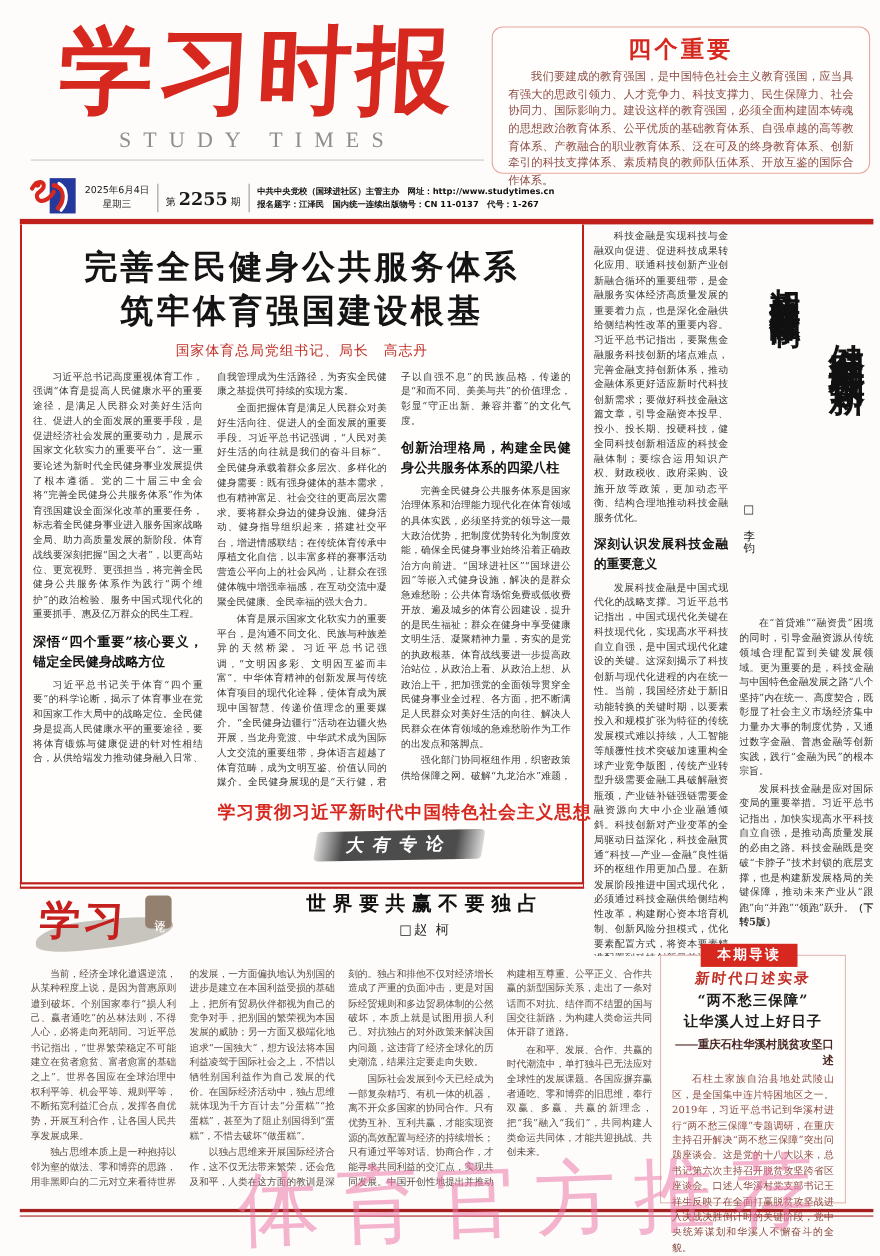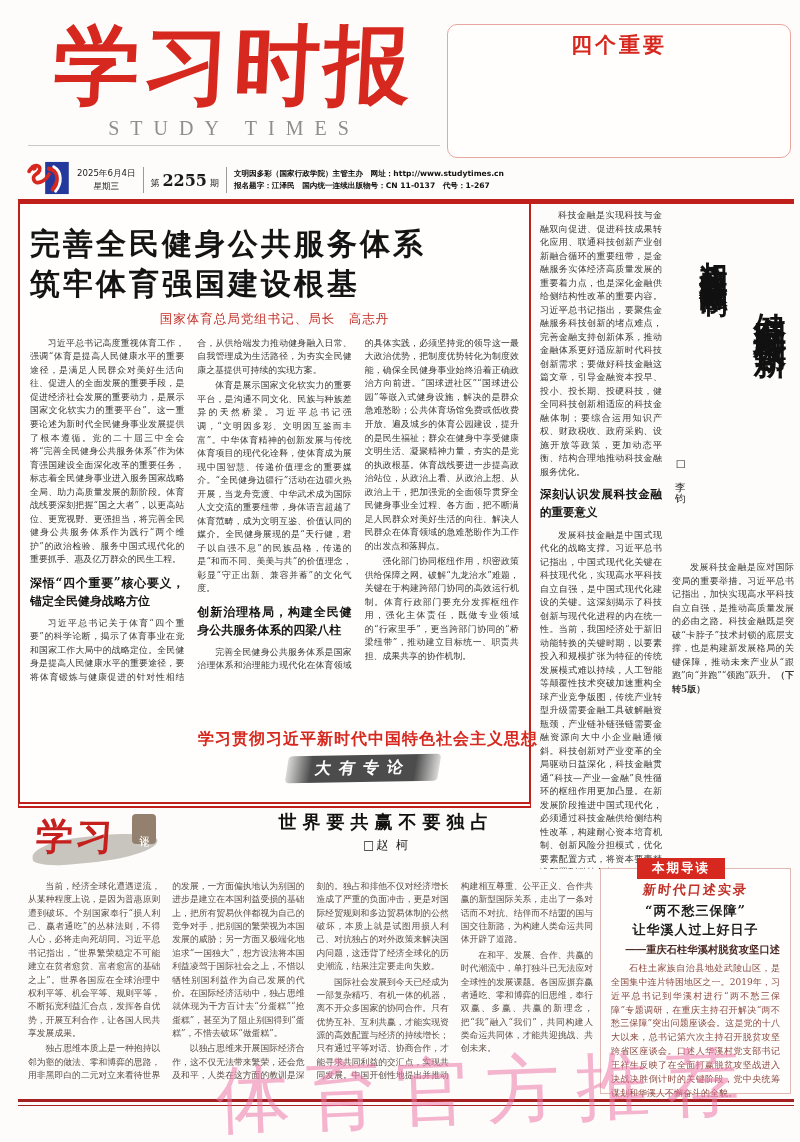--- a/index.html
+++ b/index.html
@@ -25,21 +25,21 @@
   .issue b{font-size:16px;font-family:"DejaVu Serif",serif;}
   .pub-block{font-size:7.6px;line-height:1.6;color:#111;white-space:nowrap;font-weight:bold;}
   
   .red-rule{position:absolute;left:18px;top:199px;width:776px;height:5px;background:#c0201c;}
   .bottom-rule{position:absolute;left:18px;top:1099px;width:776px;height:3px;
                border-top:3px solid #a52020;border-bottom:1px solid #a52020;}
   
   .main-article{position:absolute;left:18px;top:204px;width:513px;height:604px;box-sizing:border-box;
                 border:2px solid #c0201c;border-top:none;border-bottom:6px double #c0201c;
                 background:#fffefd;padding:4px 10px;}
-  .main-headline{margin:16px 0 2px;text-align:left;font-size:30px;font-weight:bold;color:#141414;
+  .main-headline{margin:16px 0 2px;text-align:center;font-size:30px;font-weight:bold;color:#141414;
                  letter-spacing:3px;line-height:1.33;}
   .byline{text-align:center;color:#c03028;font-size:12.5px;margin:7px 0 9px;letter-spacing:1px;}
   .main-body{height:386px;overflow:hidden;column-count:3;column-gap:13px;font-size:8.9px;line-height:1.52;
              text-align:justify;color:#373737;}
   .main-body p{margin:0 0 2px;text-indent:2em;}
   .inbody-h{font-size:12px;font-weight:bold;color:#141414;line-height:1.5;margin:7px 0;text-indent:0;
             text-align:justify;}
   .cont-mark{font-weight:bold;}
   .banner{margin:6px 0 0 168px;width:330px;text-align:center;}
   .banner-line{color:#d6281e;font-size:16px;font-weight:bold;letter-spacing:1px;white-space:nowrap;}
@@ -70,21 +70,21 @@
                 letter-spacing:3px;transform:skewX(-4deg);}
   .cm-seal{position:absolute;left:104px;top:4px;width:24px;height:30px;background:#94806f;border-radius:4px;
            color:#fff;font-size:10px;writing-mode:vertical-rl;text-align:center;line-height:24px;letter-spacing:2px;}
   .cm-center{flex:1;text-align:center;}
   .cm-headline{margin:0;font-size:18px;font-weight:bold;color:#111;letter-spacing:6px;line-height:1.3;}
   .cm-author{font-size:12px;color:#222;margin-top:4px;letter-spacing:2px;}
   .commentary-body{position:absolute;left:28px;top:880px;width:565px;height:212px;overflow:hidden;
                    column-count:4;column-gap:12px;font-size:8.8px;line-height:1.52;text-align:justify;color:#5a4c46;}
   .commentary-body p{margin:0 0 2px;text-indent:2em;}
   
-  .digest-box{position:absolute;left:600px;top:868px;width:191px;height:226px;box-sizing:border-box;
+  .digest-box{position:absolute;left:600px;top:868px;width:169px;height:226px;box-sizing:border-box;
               border:1px solid #e0b9b2;background:#fffefc;padding:12px 10px 4px;}
   .digest-tab{position:absolute;top:-11px;left:36px;background:#d6281e;color:#fff;font-size:12.5px;
               font-weight:bold;padding:2px 15px;letter-spacing:2px;font-family:"DejaVu Sans",sans-serif;}
   .digest-kicker{text-align:center;color:#c03028;font-weight:bold;font-size:13px;letter-spacing:2px;
                  transform:skewX(-6deg);}
   .digest-h{text-align:center;font-size:13px;font-weight:bold;color:#1d1d1d;line-height:1.45;letter-spacing:1px;
             margin-top:3px;}
   .digest-sub{text-align:right;font-size:10.3px;font-weight:bold;color:#4a2722;margin:3px 0 5px;
               font-family:Liberation Sans, sans-serif;}
   .digest-body{font-size:9px;line-height:1.55;color:#8c4a42;text-align:justify;text-indent:2em;margin:0;}
@@ -97,20 +97,21 @@
 
 <div class="page">
 
   <div class="mast-left">
     <div class="mast-title">学习时报</div>
     <div class="mast-sub">STUDY TIMES</div>
   </div>
 
   <aside class="quote-box">
     <div class="quote-title">四个重要</div>
+    <p class="quote-body">我们要建成的教育强国，是中国特色社会主义教育强国，应当具有强大的思政引领力、人才竞争力、科技支撑力、民生保障力、社会协同力、国际影响力。建设这样的教育强国，必须全面构建固本铸魂的思想政治教育体系、公平优质的基础教育体系、自强卓越的高等教育体系、产教融合的职业教育体系、泛在可及的终身教育体系、创新牵引的科技支撑体系、素质精良的教师队伍体系、开放互鉴的国际合作体系。</p>
   </aside>
 
   <div class="info-bar">
     <span class="emblem">
       <svg width="44" height="34" viewBox="0 0 46 36" aria-hidden="true">
         <rect x="20" y="1" width="25" height="34" fill="#25399c"></rect>
         <path d="M3 11 C8 2 16 4 14 10 C12 15 6 14 8 20 C10 26 20 22 24 14" stroke="#d6281e" stroke-width="4" fill="none" stroke-linecap="round"></path>
         <path d="M24 8 C34 10 36 20 28 30" stroke="#d6281e" stroke-width="4.5" fill="none" stroke-linecap="round"></path>
         <path d="M29 6 C38 11 38 24 31 32" stroke="#ffffff" stroke-width="3" fill="none" stroke-linecap="round"></path>
         <circle cx="8" cy="7" r="3.2" fill="#d6281e"></circle>
@@ -121,37 +122,38 @@
       <span>星期三</span>
     </span>
     <span class="vdiv"></span>
     <span class="issue">
       <span>第</span>
       <b>2255</b>
       <span>期</span>
     </span>
     <span class="vdiv"></span>
     <span class="pub-block">
-      <span>文明因多彩（国家行政学院）主管主办　网址：http://www.studytimes.cn</span><br>
+      <span>中共中央党校（国球进社区）主管主办　网址：http://www.studytimes.cn</span><br>
       <span>报名题字：江泽民　国内统一连续出版物号：CN 11-0137　代号：1-267</span>
     </span>
   </div>
 
   <div class="red-rule"></div>
 
   <section class="main-article">
     <h1 class="main-headline">
       <div>完善全民健身公共服务体系</div>
       <div>筑牢体育强国建设根基</div>
     </h1>
     <div class="byline">国家体育总局党组书记、局长　高志丹</div>
     <div class="main-body">
       <p>习近平总书记高度重视体育工作，强调“体育是提高人民健康水平的重要途径，是满足人民群众对美好生活向往、促进人的全面发展的重要手段，是促进经济社会发展的重要动力，是展示国家文化软实力的重要平台”。这一重要论述为新时代全民健身事业发展提供了根本遵循。党的二十届三中全会将“完善全民健身公共服务体系”作为体育强国建设全面深化改革的重要任务，标志着全民健身事业进入服务国家战略全局、助力高质量发展的新阶段。体育战线要深刻把握“国之大者”，以更高站位、更宽视野、更强担当，将完善全民健身公共服务体系作为践行“两个维护”的政治检验、服务中国式现代化的重要抓手、惠及亿万群众的民生工程。</p>
       <div class="inbody-h">深悟“四个重要”核心要义，锚定全民健身战略方位</div>
       <p>习近平总书记关于体育“四个重要”的科学论断，揭示了体育事业在党和国家工作大局中的战略定位。全民健身是提高人民健康水平的重要途径，要将体育锻炼与健康促进的针对性相结合，从供给端发力推动健身融入日常、自我管理成为生活路径，为夯实全民健康之基提供可持续的实现方案。</p>
+      <p>全面把握体育是满足人民群众对美好生活向往、促进人的全面发展的重要手段。习近平总书记强调，“人民对美好生活的向往就是我们的奋斗目标”。全民健身承载着群众多层次、多样化的健身需要：既有强身健体的基本需求，也有精神富足、社会交往的更高层次需求。要将群众身边的健身设施、健身活动、健身指导组织起来，搭建社交平台，增进情感联结；在传统体育传承中厚植文化自信，以丰富多样的赛事活动营造公平向上的社会风尚，让群众在强健体魄中增强幸福感，在互动交流中凝聚全民健康、全民幸福的强大合力。</p>
       <p>体育是展示国家文化软实力的重要平台，是沟通不同文化、民族与种族差异的天然桥梁。习近平总书记强调，“文明因多彩、文明因互鉴而丰富”。中华体育精神的创新发展与传统体育项目的现代化诠释，使体育成为展现中国智慧、传递价值理念的重要媒介。“全民健身边疆行”活动在边疆火热开展，当龙舟竞渡、中华武术成为国际人文交流的重要纽带，身体语言超越了体育范畴，成为文明互鉴、价值认同的媒介。全民健身展现的是“天行健，君子以自强不息”的民族品格，传递的是“和而不同、美美与共”的价值理念，彰显“守正出新、兼容并蓄”的文化气度。</p>
       <div class="inbody-h">创新治理格局，构建全民健身公共服务体系的四梁八柱</div>
       <p>完善全民健身公共服务体系是国家治理体系和治理能力现代化在体育领域的具体实践，必须坚持党的领导这一最大政治优势，把制度优势转化为制度效能，确保全民健身事业始终沿着正确政治方向前进。“国球进社区”“国球进公园”等嵌入式健身设施，解决的是群众急难愁盼；公共体育场馆免费或低收费开放、遍及城乡的体育公园建设，提升的是民生福祉；群众在健身中享受健康文明生活、凝聚精神力量，夯实的是党的执政根基。体育战线要进一步提高政治站位，从政治上看、从政治上想、从政治上干，把加强党的全面领导贯穿全民健身事业全过程、各方面，把不断满足人民群众对美好生活的向往、解决人民群众在体育领域的急难愁盼作为工作的出发点和落脚点。</p>
       <p><span>强化部门协同枢纽作用，织密政策供给保障之网。破解“九龙治水”难题，关键在于构建跨部门协同的高效运行机制。体育行政部门要充分发挥枢纽作用，强化主体责任，既做专业领域的“行家里手”，更当跨部门协同的“桥梁纽带”，推动建立目标统一、职责共担、成果共享的协作机制。</span></p>
     </div>
     <div class="banner">
       <div class="banner-line">学习贯彻习近平新时代中国特色社会主义思想</div>
       <div class="badge">大有专论</div>
     </div>
   </section>
@@ -162,20 +164,21 @@
       <div class="ra-h">深刻认识发展科技金融的重要意义</div>
       <p>发展科技金融是中国式现代化的战略支撑。习近平总书记指出，中国式现代化关键在科技现代化，实现高水平科技自立自强，是中国式现代化建设的关键。这深刻揭示了科技创新与现代化进程的内在统一性。当前，我国经济处于新旧动能转换的关键时期，以要素投入和规模扩张为特征的传统发展模式难以持续，人工智能等颠覆性技术突破加速重构全球产业竞争版图，传统产业转型升级需要金融工具破解融资瓶颈，产业链补链强链需要金融资源向大中小企业融通倾斜。科技创新对产业变革的全局驱动日益深化，科技金融贯通“科技—产业—金融”良性循环的枢纽作用更加凸显。在新发展阶段推进中国式现代化，必须通过科技金融供给侧结构性改革，构建耐心资本培育机制、创新风险分担模式，优化要素配置方式，将资本要素精准配置到科技创新最前沿，为高质量发展提供核心动能。中央金融工作会议将科技金融列为“五篇大文章”之首，正是基于其对国家战略的全局性支撑作用。</p>
     </div>
     <div class="ra-col">
       <div class="vh-wrap">
         <span class="vh1">健全同科技创新</span>
         <span class="vh2">相适应的科技金融体制</span>
         <span class="vh-author">□李 钧</span>
       </div>
       <div class="ra-col2-text">
+        <p>在“首贷难”“融资贵”困境的同时，引导金融资源从传统领域合理配置到关键发展领域。更为重要的是，科技金融与中国特色金融发展之路“八个坚持”内在统一、高度契合，既彰显了社会主义市场经济集中力量办大事的制度优势，又通过数字金融、普惠金融等创新实践，践行“金融为民”的根本宗旨。</p>
         <p><span>发展科技金融是应对国际变局的重要举措。习近平总书记指出，加快实现高水平科技自立自强，是推动高质量发展的必由之路。科技金融既是突破“卡脖子”技术封锁的底层支撑，也是构建新发展格局的关键保障，推动未来产业从“跟跑”向“并跑”“领跑”跃升。</span><span class="cont-mark">（下转5版）</span></p>
       </div>
     </div>
   </section>
 
   <div class="commentary-head">
     <div class="cm-logo">
       <div class="cm-brush"></div>
       <div class="cm-logo-main">学习</div>
       <div class="cm-seal">评论</div>

